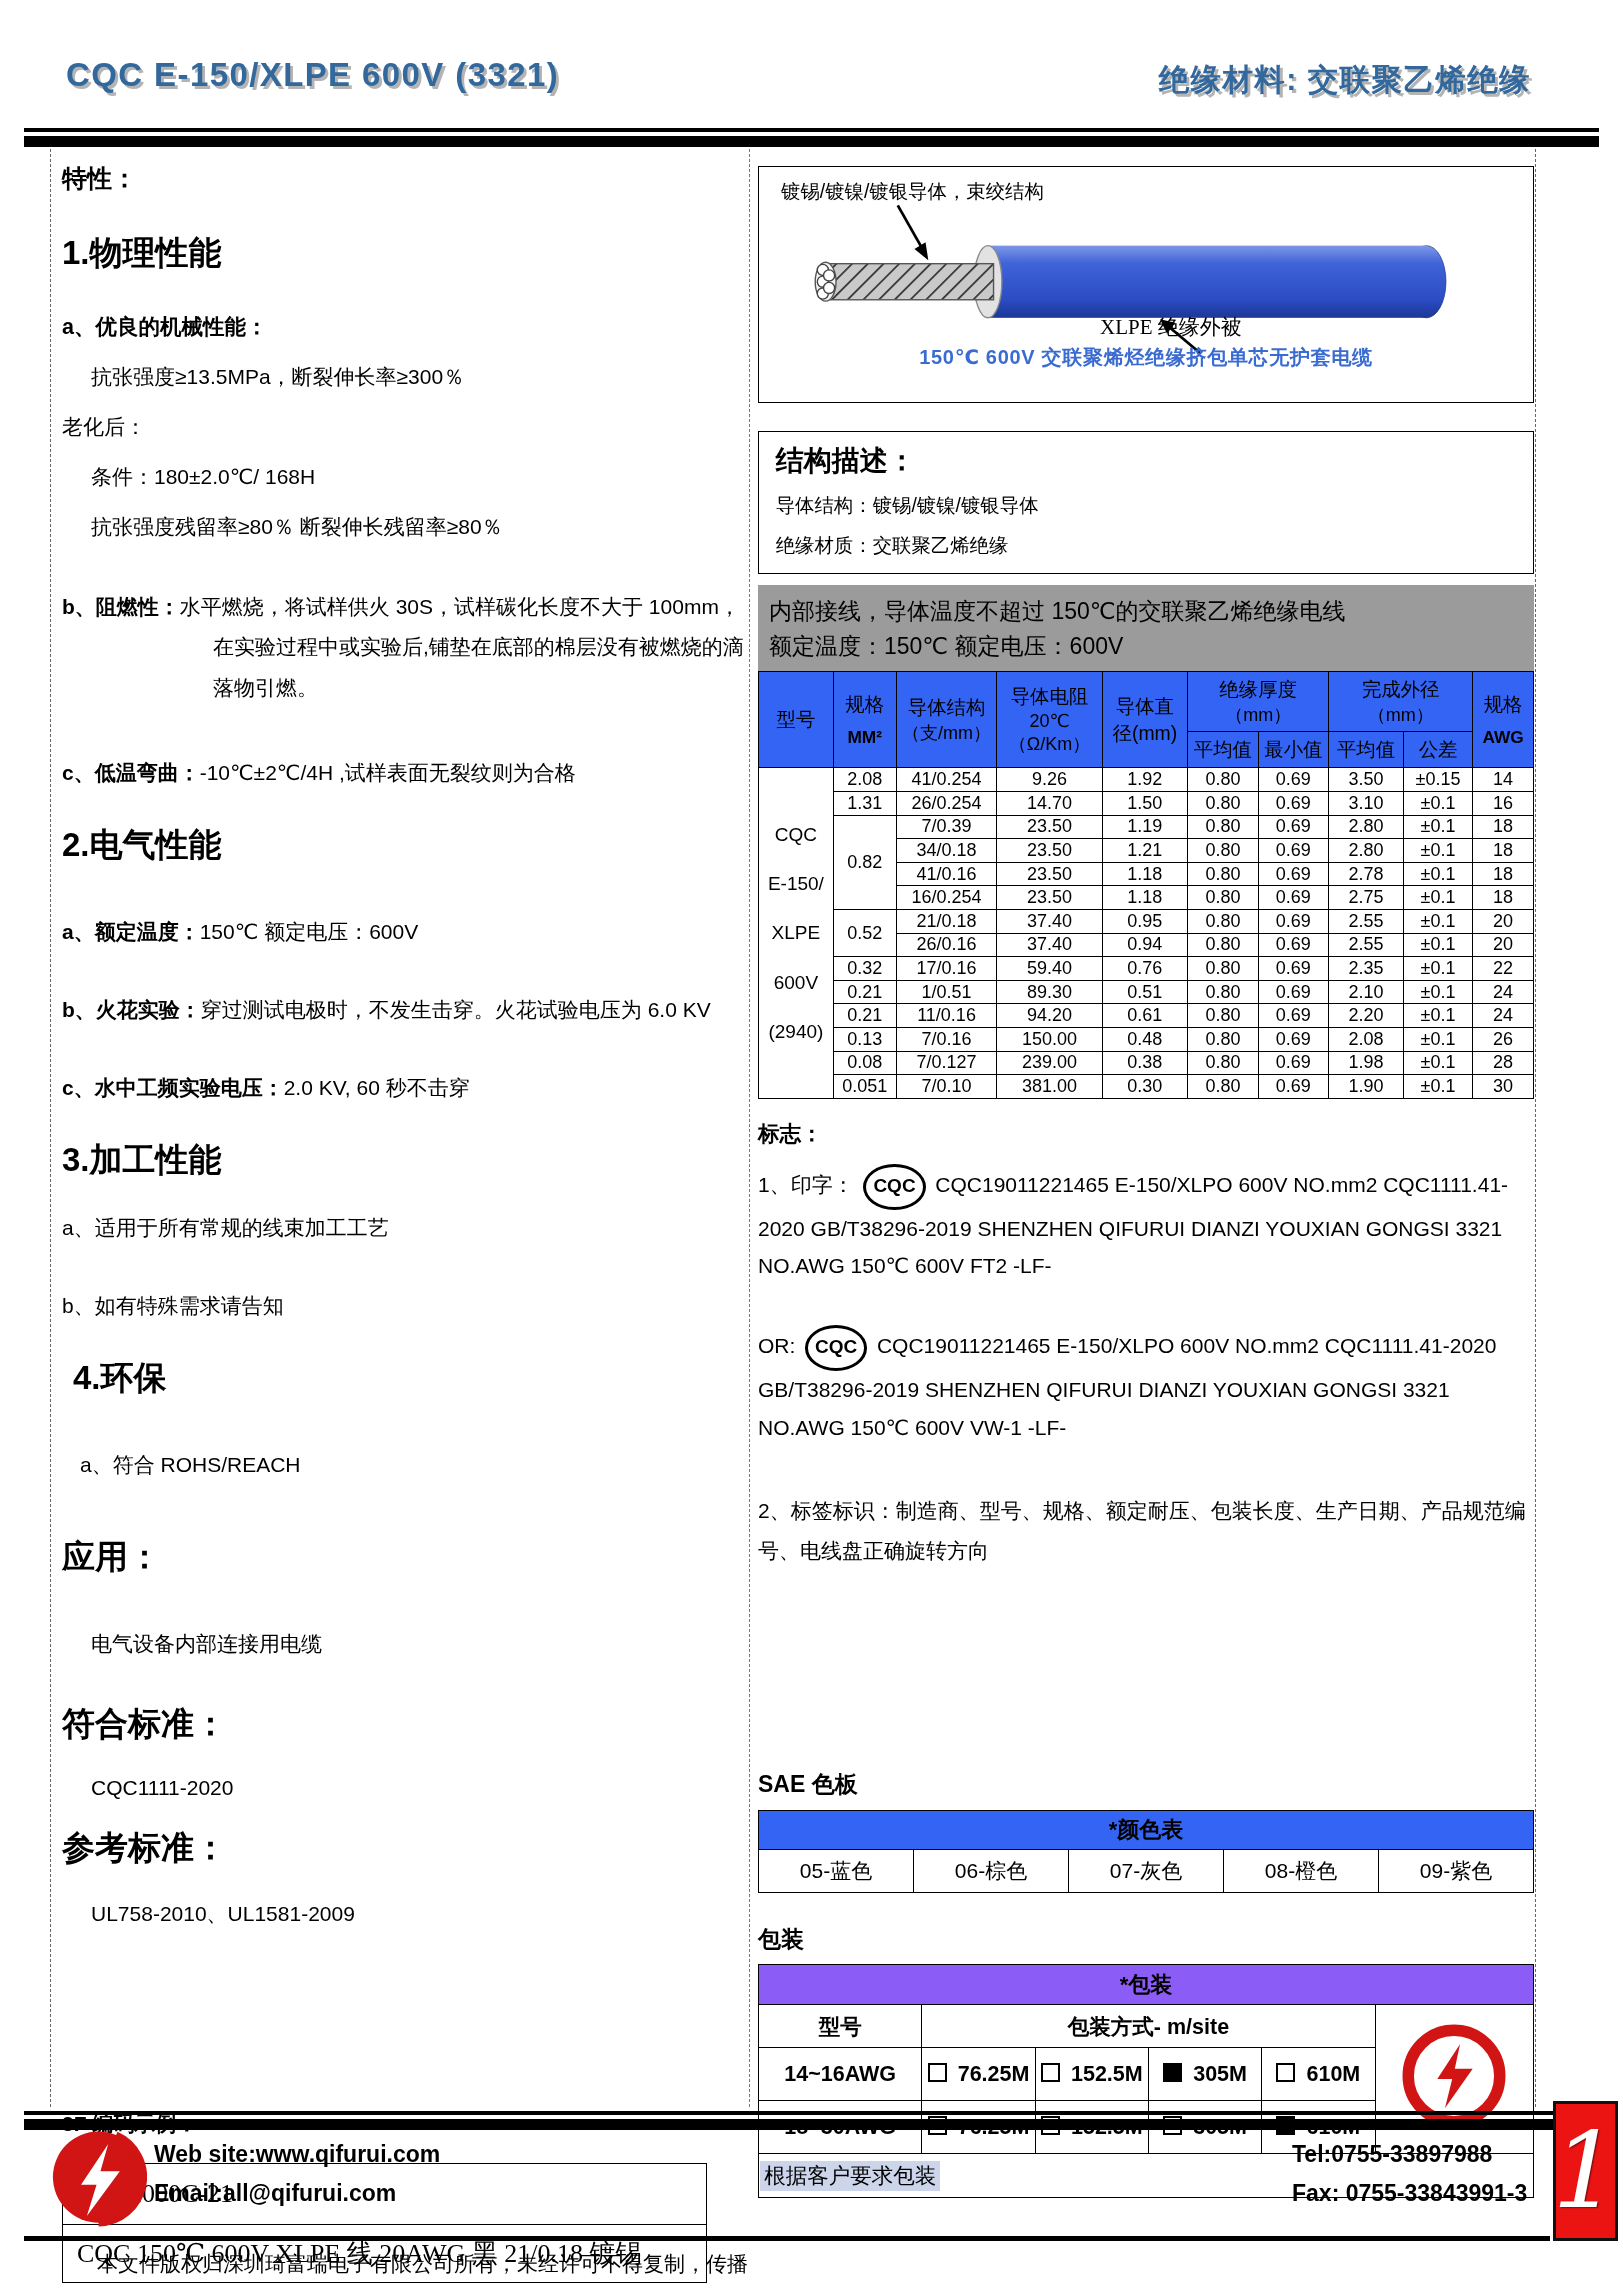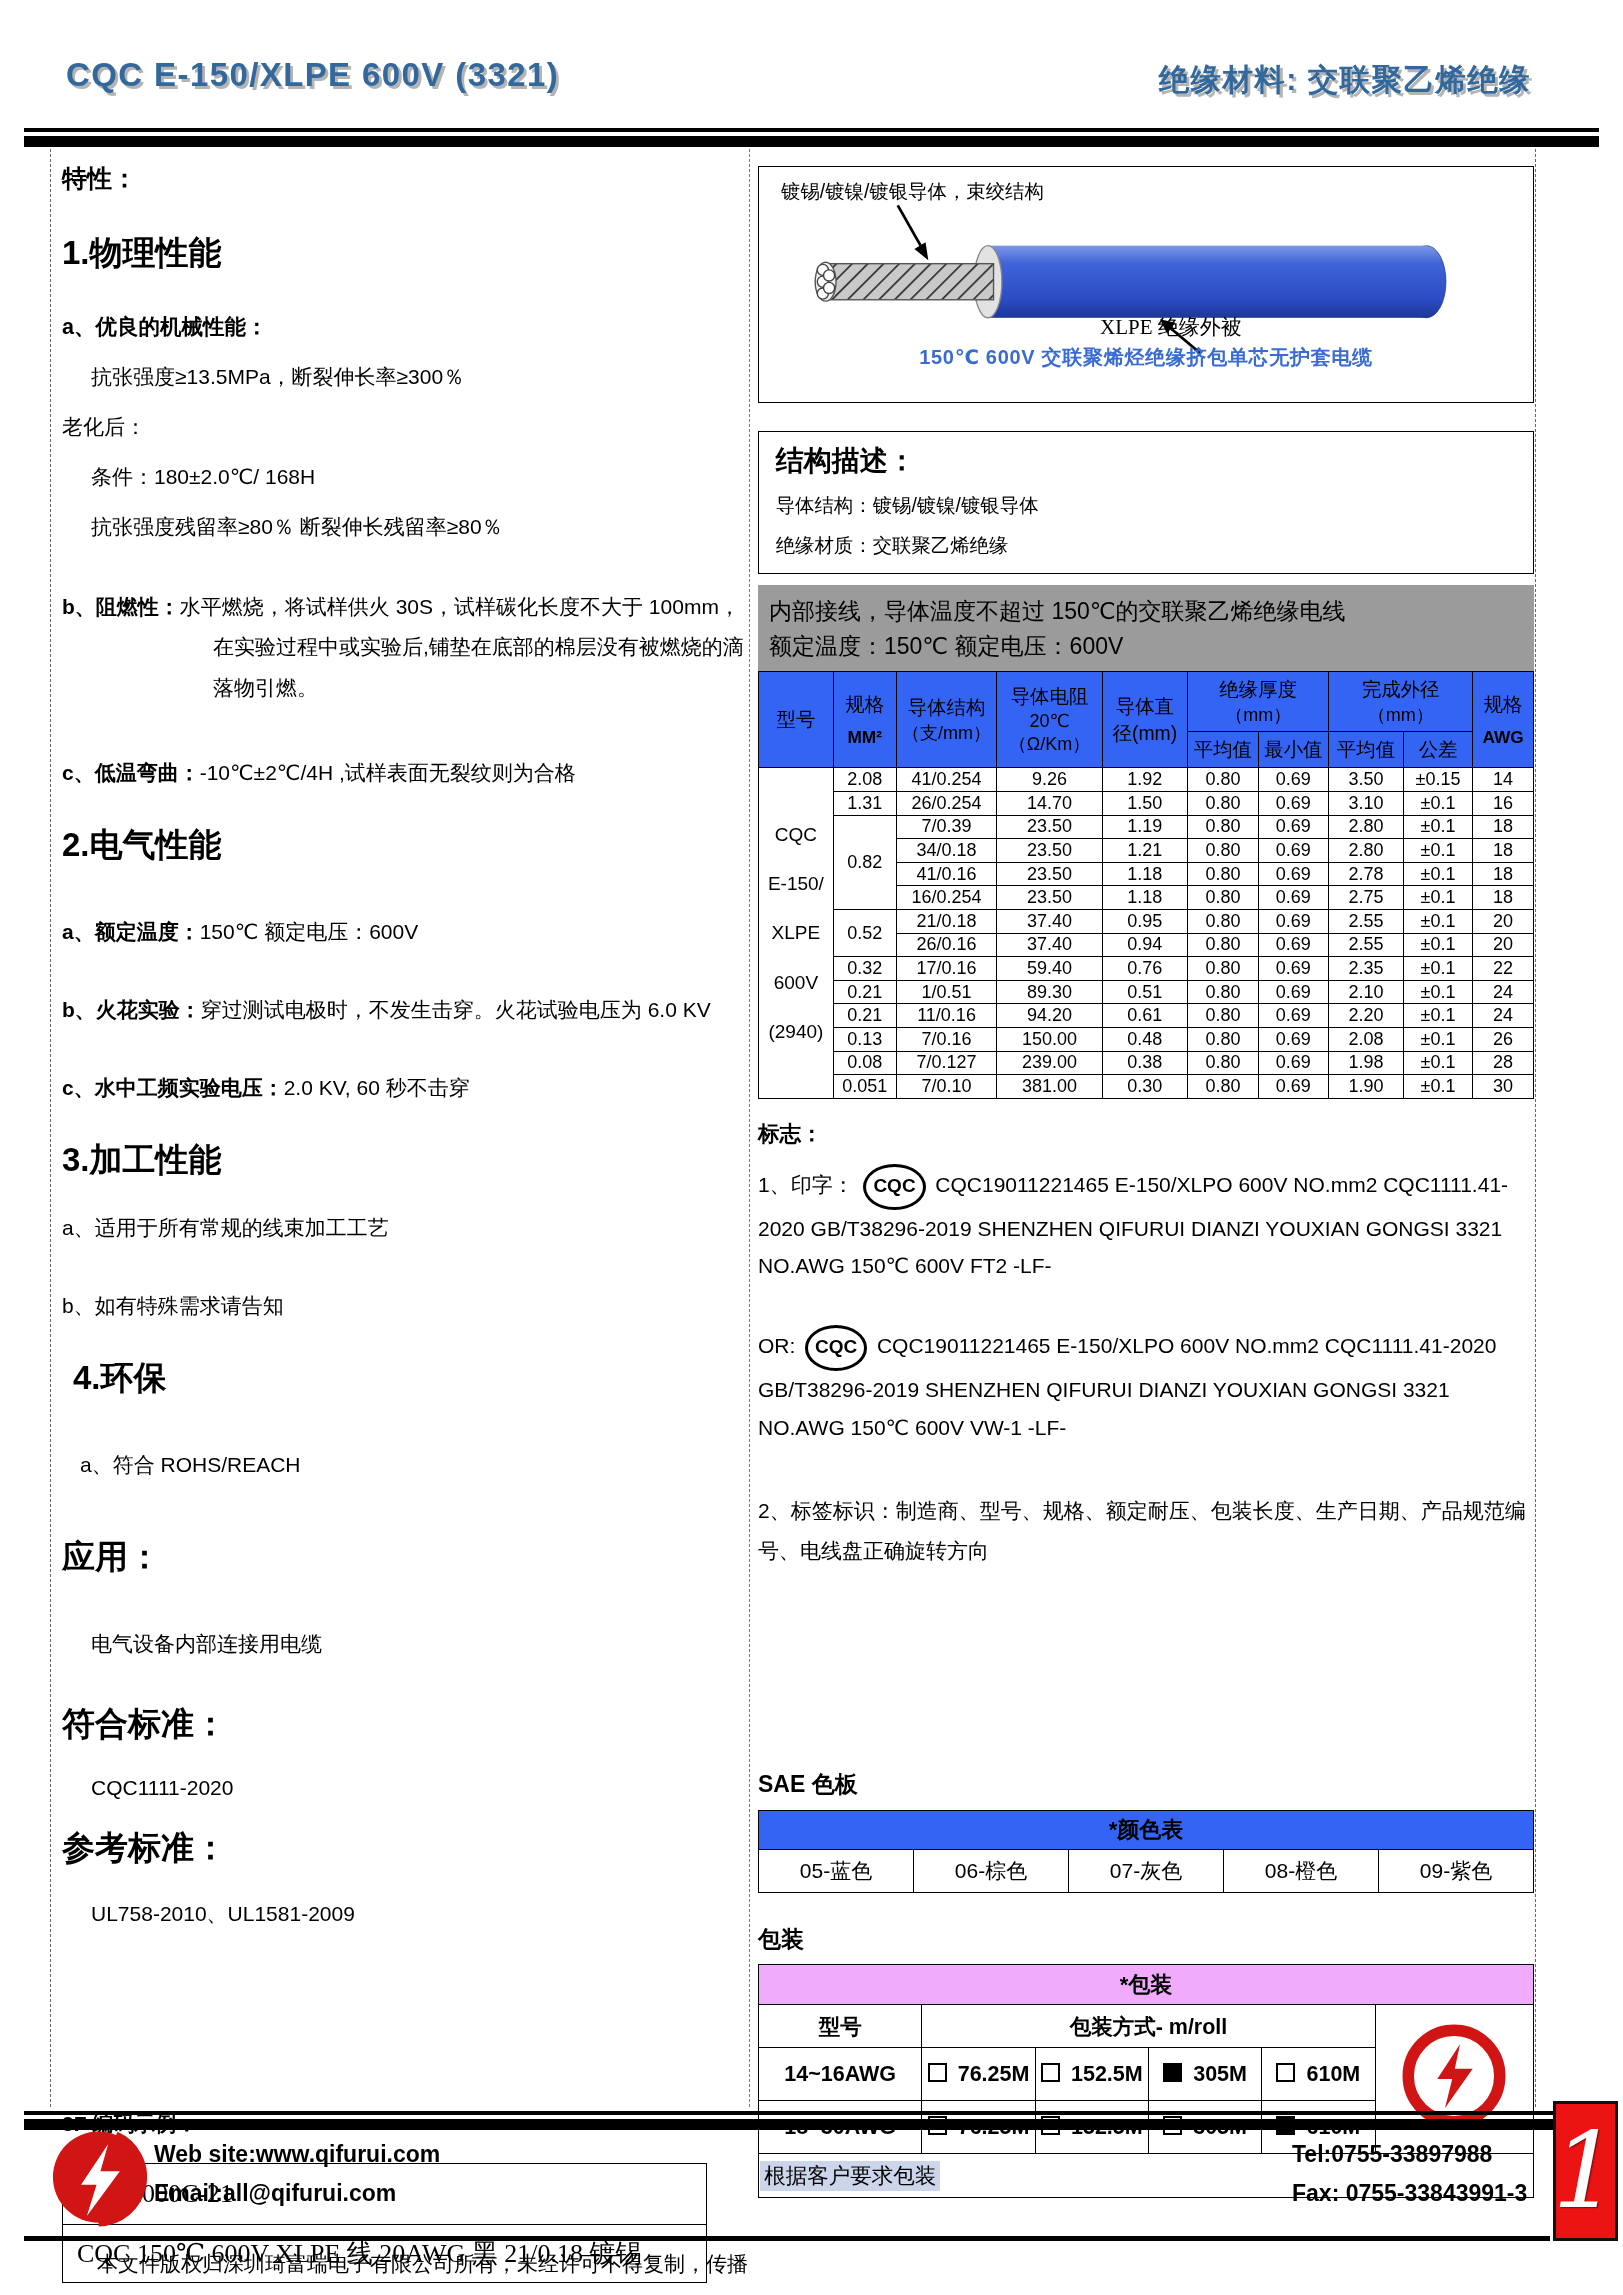--- a/index.html
+++ b/index.html
@@ -72,21 +72,21 @@
 
   
   .sae-label { margin-top:197px; font-size:23px; font-weight:bold; }
   table.sae { width:100%; border-collapse:collapse; text-align:center; margin-top:9.7px; }
   table.sae th { background:#3464f4; border:1.4px solid #000; font-size:22px; height:39px; font-weight:bold; }
   table.sae td { border:1.4px solid #000; font-size:21px; height:43px; }
 
   
   .pack-label { margin-top:30.5px; font-size:23px; font-weight:bold; }
   table.pack { width:100%; border-collapse:collapse; text-align:center; margin-top:9.7px; }
-  table.pack th { background:#f0abfc; border:1.4px solid #000; font-size:22px; height:40px; font-weight:bold; }
+  table.pack th { background:#8b5cf6; border:1.4px solid #000; font-size:22px; height:40px; font-weight:bold; }
   table.pack td { border:1.4px solid #000; font-size:21.5px; font-weight:bold; }
   table.pack .sub td { height:43px; }
   table.pack .optrow td { height:53px; }
   .pbox { display:inline-block; width:19px; height:19px; border:2.8px solid #000; margin-right:11px; vertical-align:-1.4px; }
   .pbox.filled { background:#000; }
   .note-cell { text-align:left; font-weight:normal !important; height:44px; }
   .note-cell span { background:#ccd5ea; font-size:21.5px; padding:2.8px 4.2px; }
   .logo-cell { width:158px; }
 
   
@@ -453,21 +453,21 @@
       </table>
 
     <div class="pack-label">包装</div>
     <table class="pack">
       <tbody>
           <tr>
             <th colspan="6">*包装</th>
           </tr>
       <tr class="sub">
         <td style="width:163px">型号</td>
-        <td colspan="4">包装方式- m/roll</td>
+        <td colspan="4">包装方式- m/site</td>
         <td class="logo-cell" rowspan="3">
           <svg width="104" height="104" viewBox="0 0 100 100">
             <circle cx="50" cy="50" r="44" fill="none" stroke="#d11414" stroke-width="11"></circle>
             <path d="M58 14 L32 54 L47 54 L39 86 L70 42 L52 42 Z" fill="#d11414" stroke="#fff" stroke-width="2"></path>
           </svg>
         </td>
       </tr>
       <tr class="optrow">
         <td>14~16AWG</td>
         <td style="width:113px"><span class="pbox"></span><span>76.25M</span></td>

